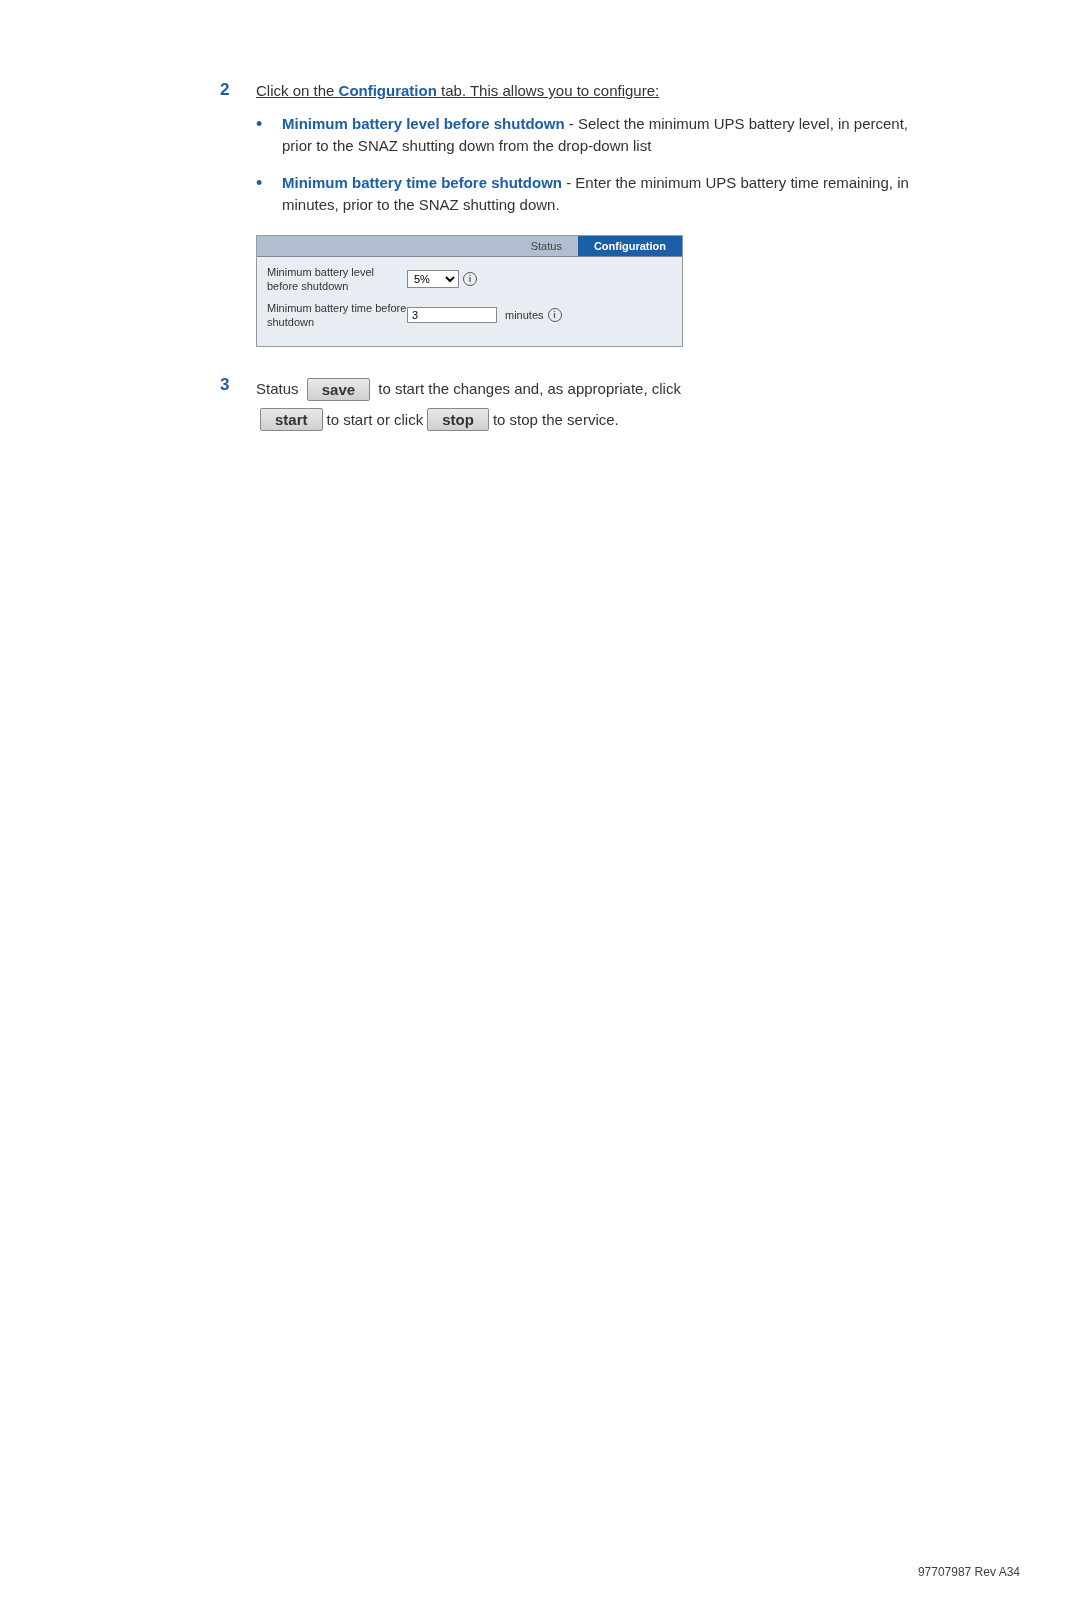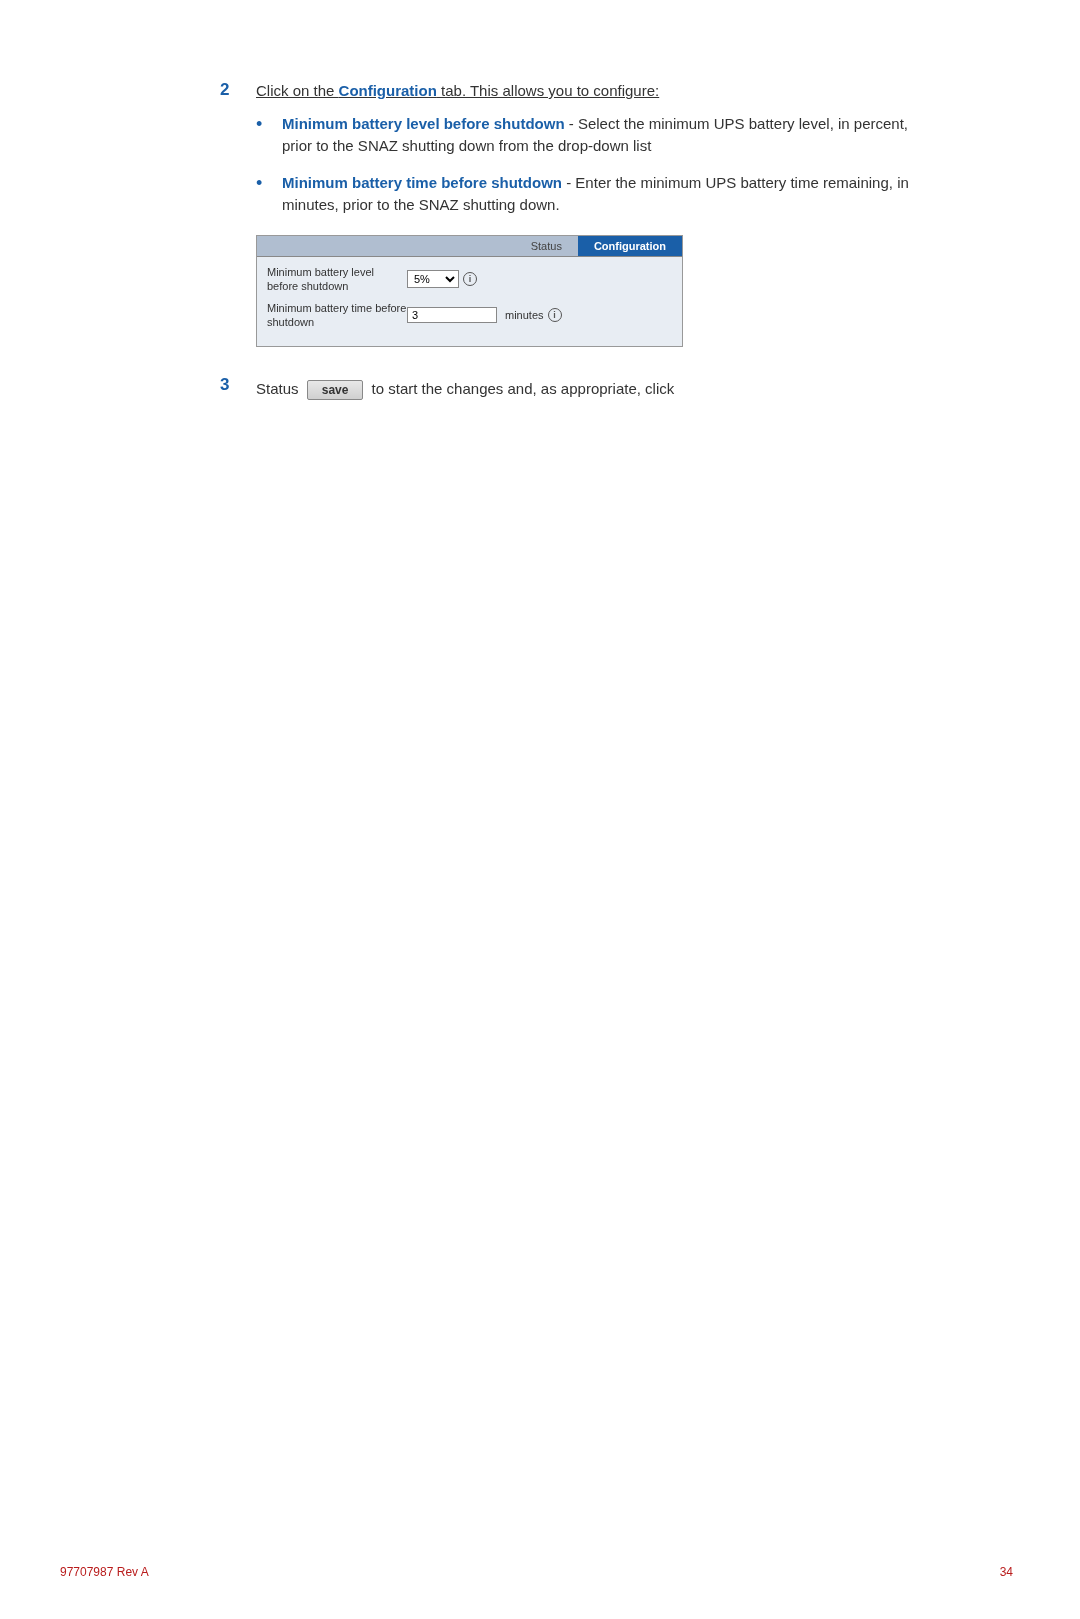--- a/index.html
+++ b/index.html
@@ -180,21 +180,21 @@
     
     .step3-content {
       font-size: 15px;
       color: #333;
       line-height: 1.8;
     }
 
     .inline-btn {
       display: inline-block;
       padding: 2px 14px;
-      font-size: 12px;
+      font-size: 15px;
       font-weight: bold;
       border: 1px solid #888;
       background: linear-gradient(to bottom, #e8e8e8, #d0d0d0);
       color: #333;
       cursor: pointer;
       margin: 0 4px;
       vertical-align: middle;
       border-radius: 2px;
     }
 
@@ -202,26 +202,26 @@
       display: flex;
       align-items: center;
       margin-top: 4px;
     }
 
     
     .footer {
       position: absolute;
       bottom: 40px;
       left: 0;
-      right: 7px;
-      display: flex;
-      justify-content: space-between;
+      right: 0;
+      display: flex;
+      justify-content: flex-end;
       padding: 0 60px;
       font-size: 12px;
-      color: #b91c1c;
+      color: #404040;
     }
   </style>
 </head>
 <body>
 
 <div class="page-content">
 
   <div class="step-block">
     <div class="step-number">2</div>
     <div class="step-content">
@@ -271,20 +271,26 @@
       </div>
 
     </div>
   </div>
 
   <div class="step-block" style="margin-top: 20px;">
     <div class="step-number">3</div>
     <div class="step-content">
       <div class="step3-content">
         <span>Status </span><button class="inline-btn">save</button><span> to start the changes and, as appropriate, click</span>
+        <div class="step3-line2">
+          <button class="inline-btn">start</button>
+          <span> to start or click </span>
+          <button class="inline-btn">stop</button>
+          <span> to stop the service.</span>
+        </div>
       </div>
     </div>
   </div>
 
 </div>
 
 <div class="footer">
   <span>97707987 Rev A</span>
   <span>34</span>
 </div>

